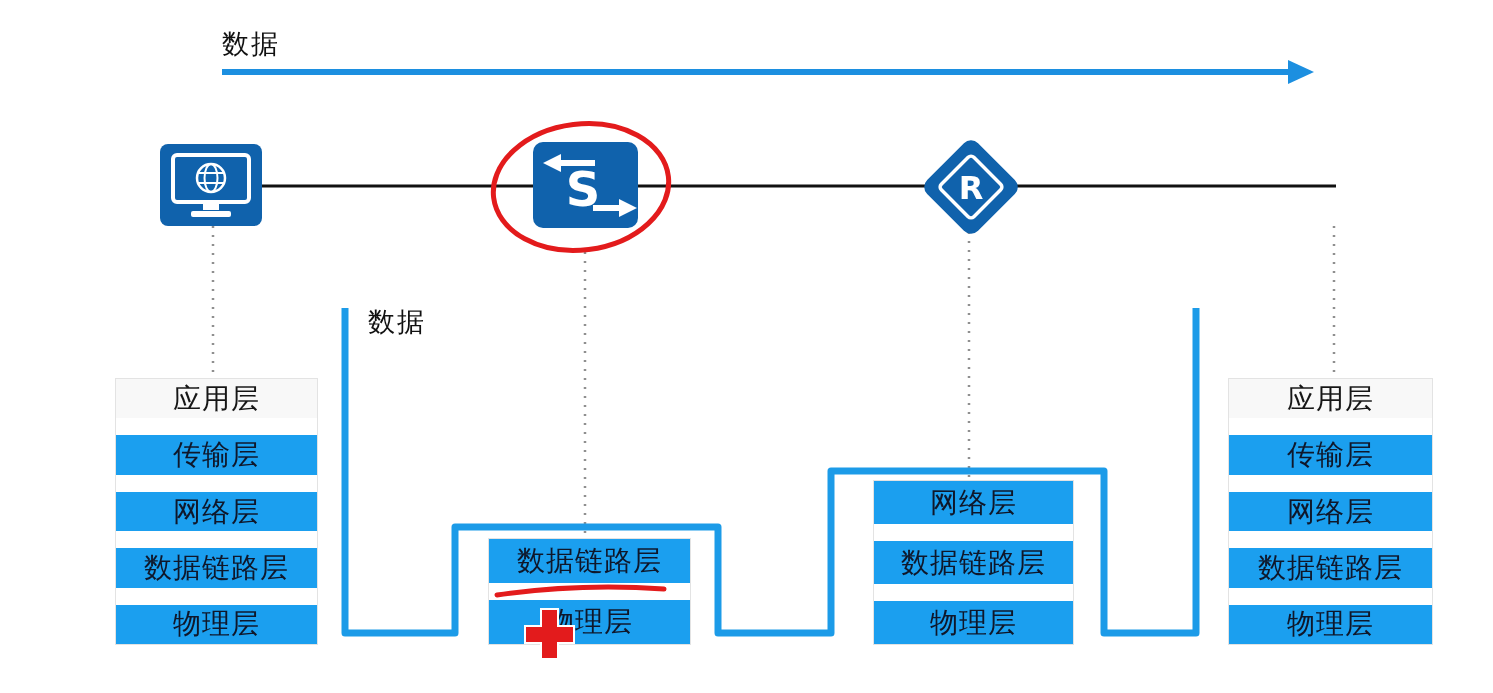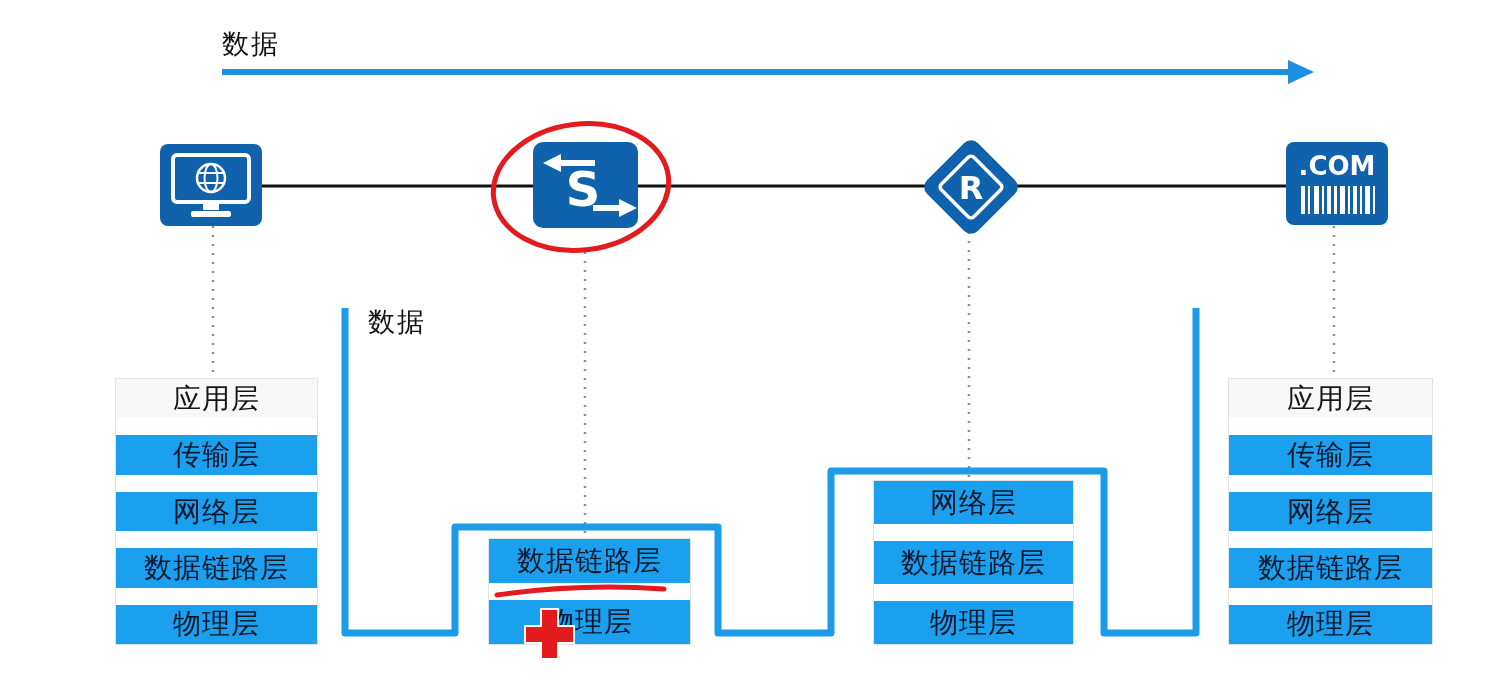--- a/index.html
+++ b/index.html
@@ -97,40 +97,20 @@
   </div>
 
   <div class="device router">
     <svg viewBox="0 0 104 104" width="104" height="104">
       <rect x="16" y="16" width="72" height="72" rx="10" fill="#1062AC" transform="rotate(45 52 52)"></rect>
       <rect x="29" y="29" width="46" height="46" rx="4" fill="none" stroke="#ffffff" stroke-width="3.5" transform="rotate(45 52 52)"></rect>
       <text x="52" y="64" text-anchor="middle" font-size="32" font-weight="bold" fill="#ffffff" font-family="DejaVu Sans, sans-serif">R</text>
     </svg>
   </div>
 
-  <div class="device server">
-    <svg viewBox="0 0 102 83" width="102" height="83">
-      <rect x="0" y="0" width="102" height="83" rx="8" fill="#1062AC"></rect>
-      <text x="51" y="33" text-anchor="middle" font-size="26" font-weight="bold" fill="#ffffff" font-family="DejaVu Sans, sans-serif">.COM</text>
-      <g fill="#ffffff">
-        <rect x="15" y="44" width="4" height="28"></rect>
-        <rect x="22" y="44" width="2" height="28"></rect>
-        <rect x="28" y="44" width="5" height="28"></rect>
-        <rect x="36" y="44" width="2" height="28"></rect>
-        <rect x="41" y="44" width="4" height="28"></rect>
-        <rect x="48" y="44" width="3" height="28"></rect>
-        <rect x="54" y="44" width="5" height="28"></rect>
-        <rect x="62" y="44" width="2" height="28"></rect>
-        <rect x="67" y="44" width="4" height="28"></rect>
-        <rect x="74" y="44" width="2" height="28"></rect>
-        <rect x="79" y="44" width="5" height="28"></rect>
-        <rect x="87" y="44" width="2" height="28"></rect>
-      </g>
-    </svg>
-  </div>
 
   <div class="stack pc">
     <div class="layer header">应用层</div>
     <div class="layer">传输层</div>
     <div class="layer">网络层</div>
     <div class="layer">数据链路层</div>
     <div class="layer">物理层</div>
   </div>
 
   <div class="stack sw">

